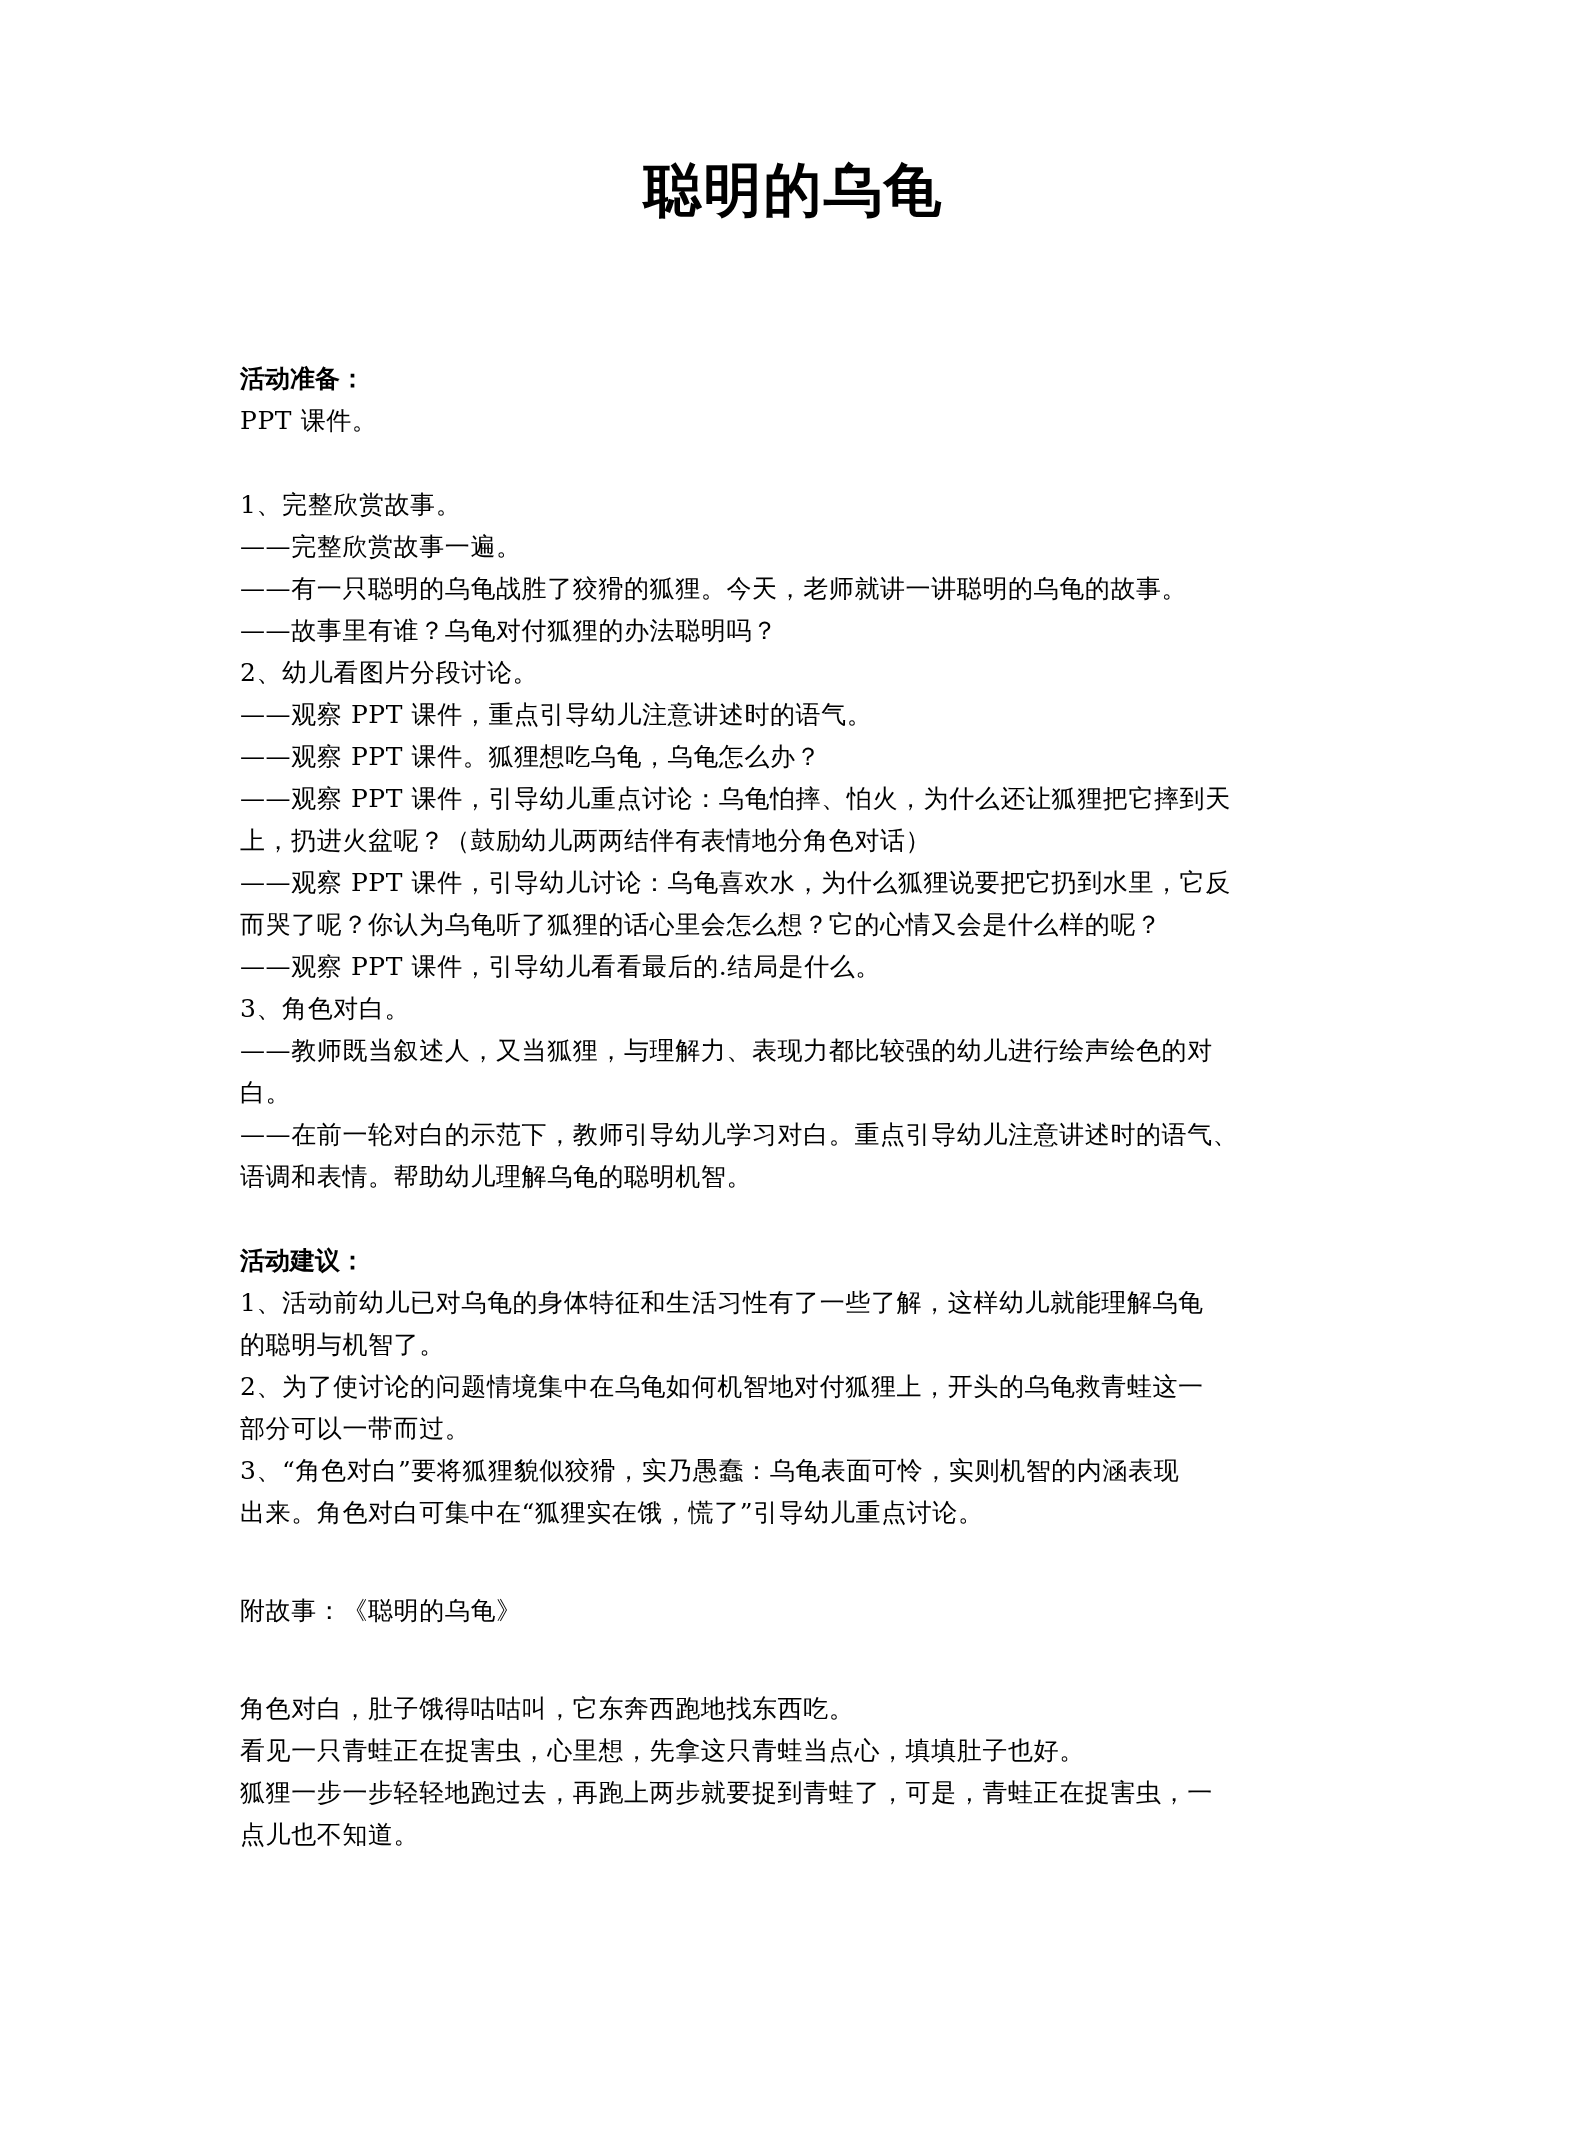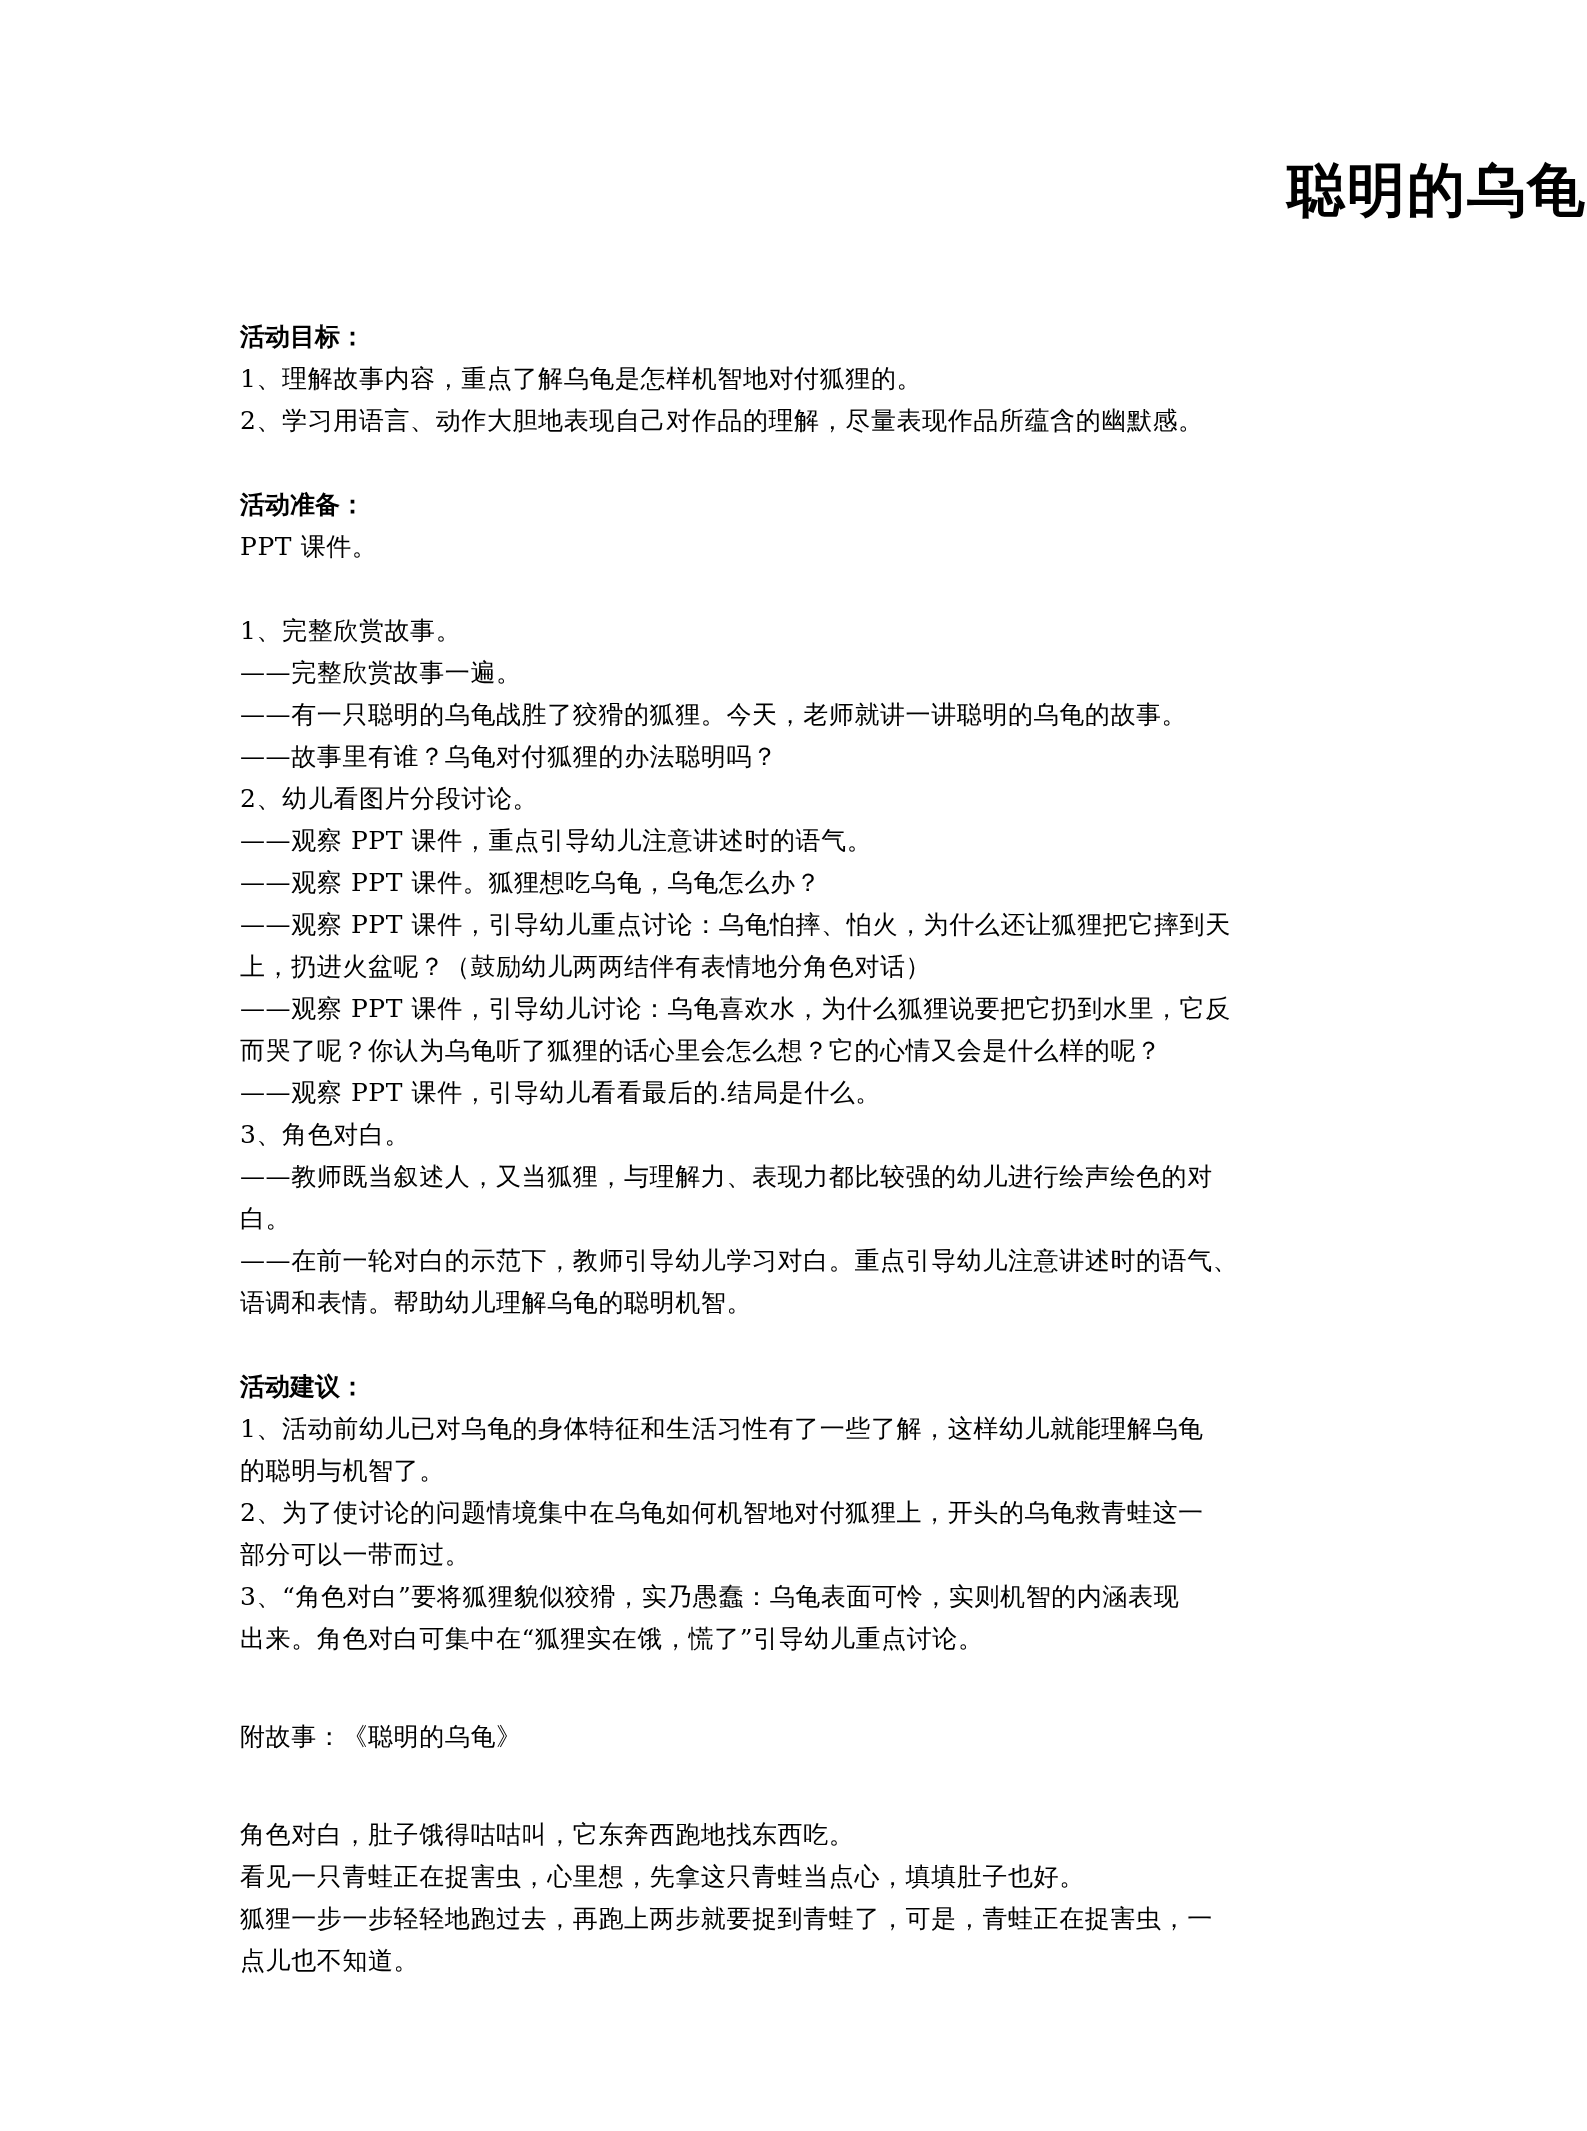--- a/index.html
+++ b/index.html
@@ -21,21 +21,21 @@
     top: 0;
     width: 1587px;
     height: 2131px;
     background: #ffffff;
   }
   .title {
     position: absolute;
     left: 0;
     width: 1587px;
     top: 150px;
-    text-align: right;
+    text-align: center;
     font-size: 58px;
     font-weight: bold;
     letter-spacing: 2px;
     line-height: 80px;
   }
   .content {
     position: absolute;
     left: 240px;
     top: 316px;
     width: 1110px;
@@ -61,25 +61,20 @@
 </style>
 </head>
 <body>
 
 <div class="page">
 
   <div class="title">聪明的乌龟</div>
 
   <div class="content">
 
-    <div>
-      <div class="section-heading">活动目标：</div>
-      <div class="line">1、理解故事内容，重点了解乌龟是怎样机智地对付狐狸的。</div>
-      <div class="line">2、学习用语言、动作大胆地表现自己对作品的理解，尽量表现作品所蕴含的幽默感。</div>
-    </div>
 
     <div class="gap"></div>
 
     <div>
       <div class="section-heading">活动准备：</div>
       <div class="line">PPT 课件。</div>
     </div>
 
     <div class="gap"></div>
 

